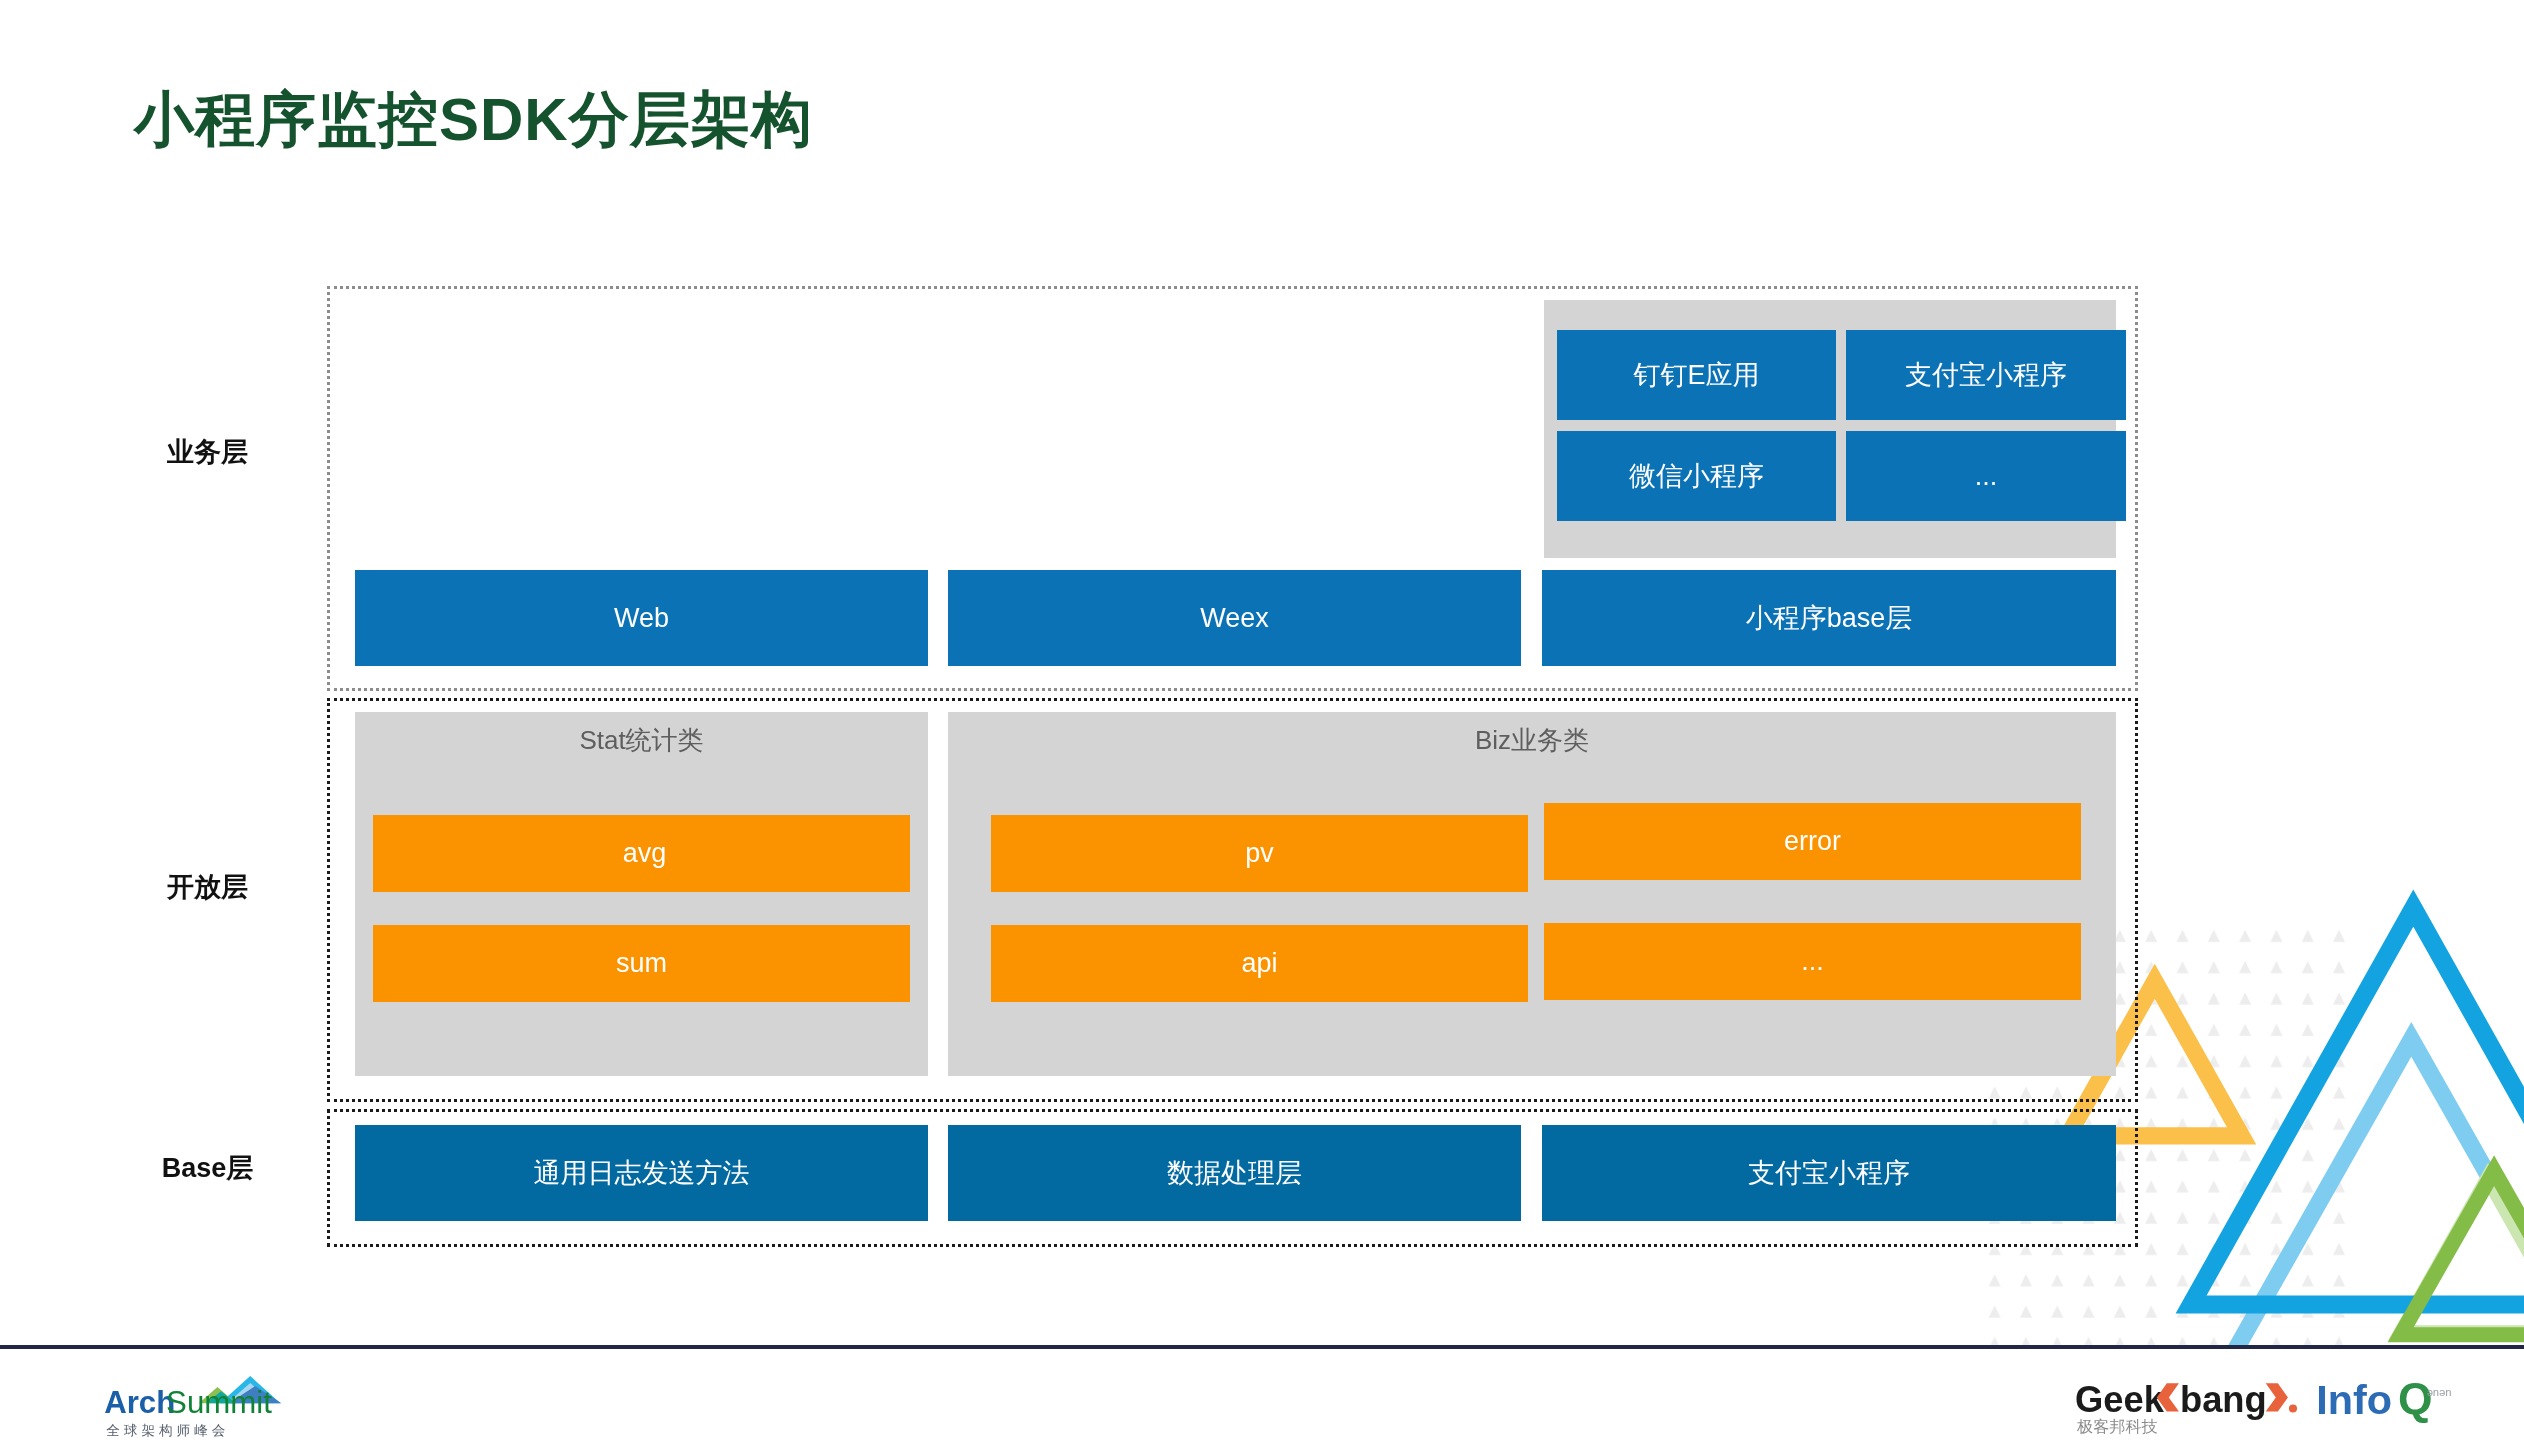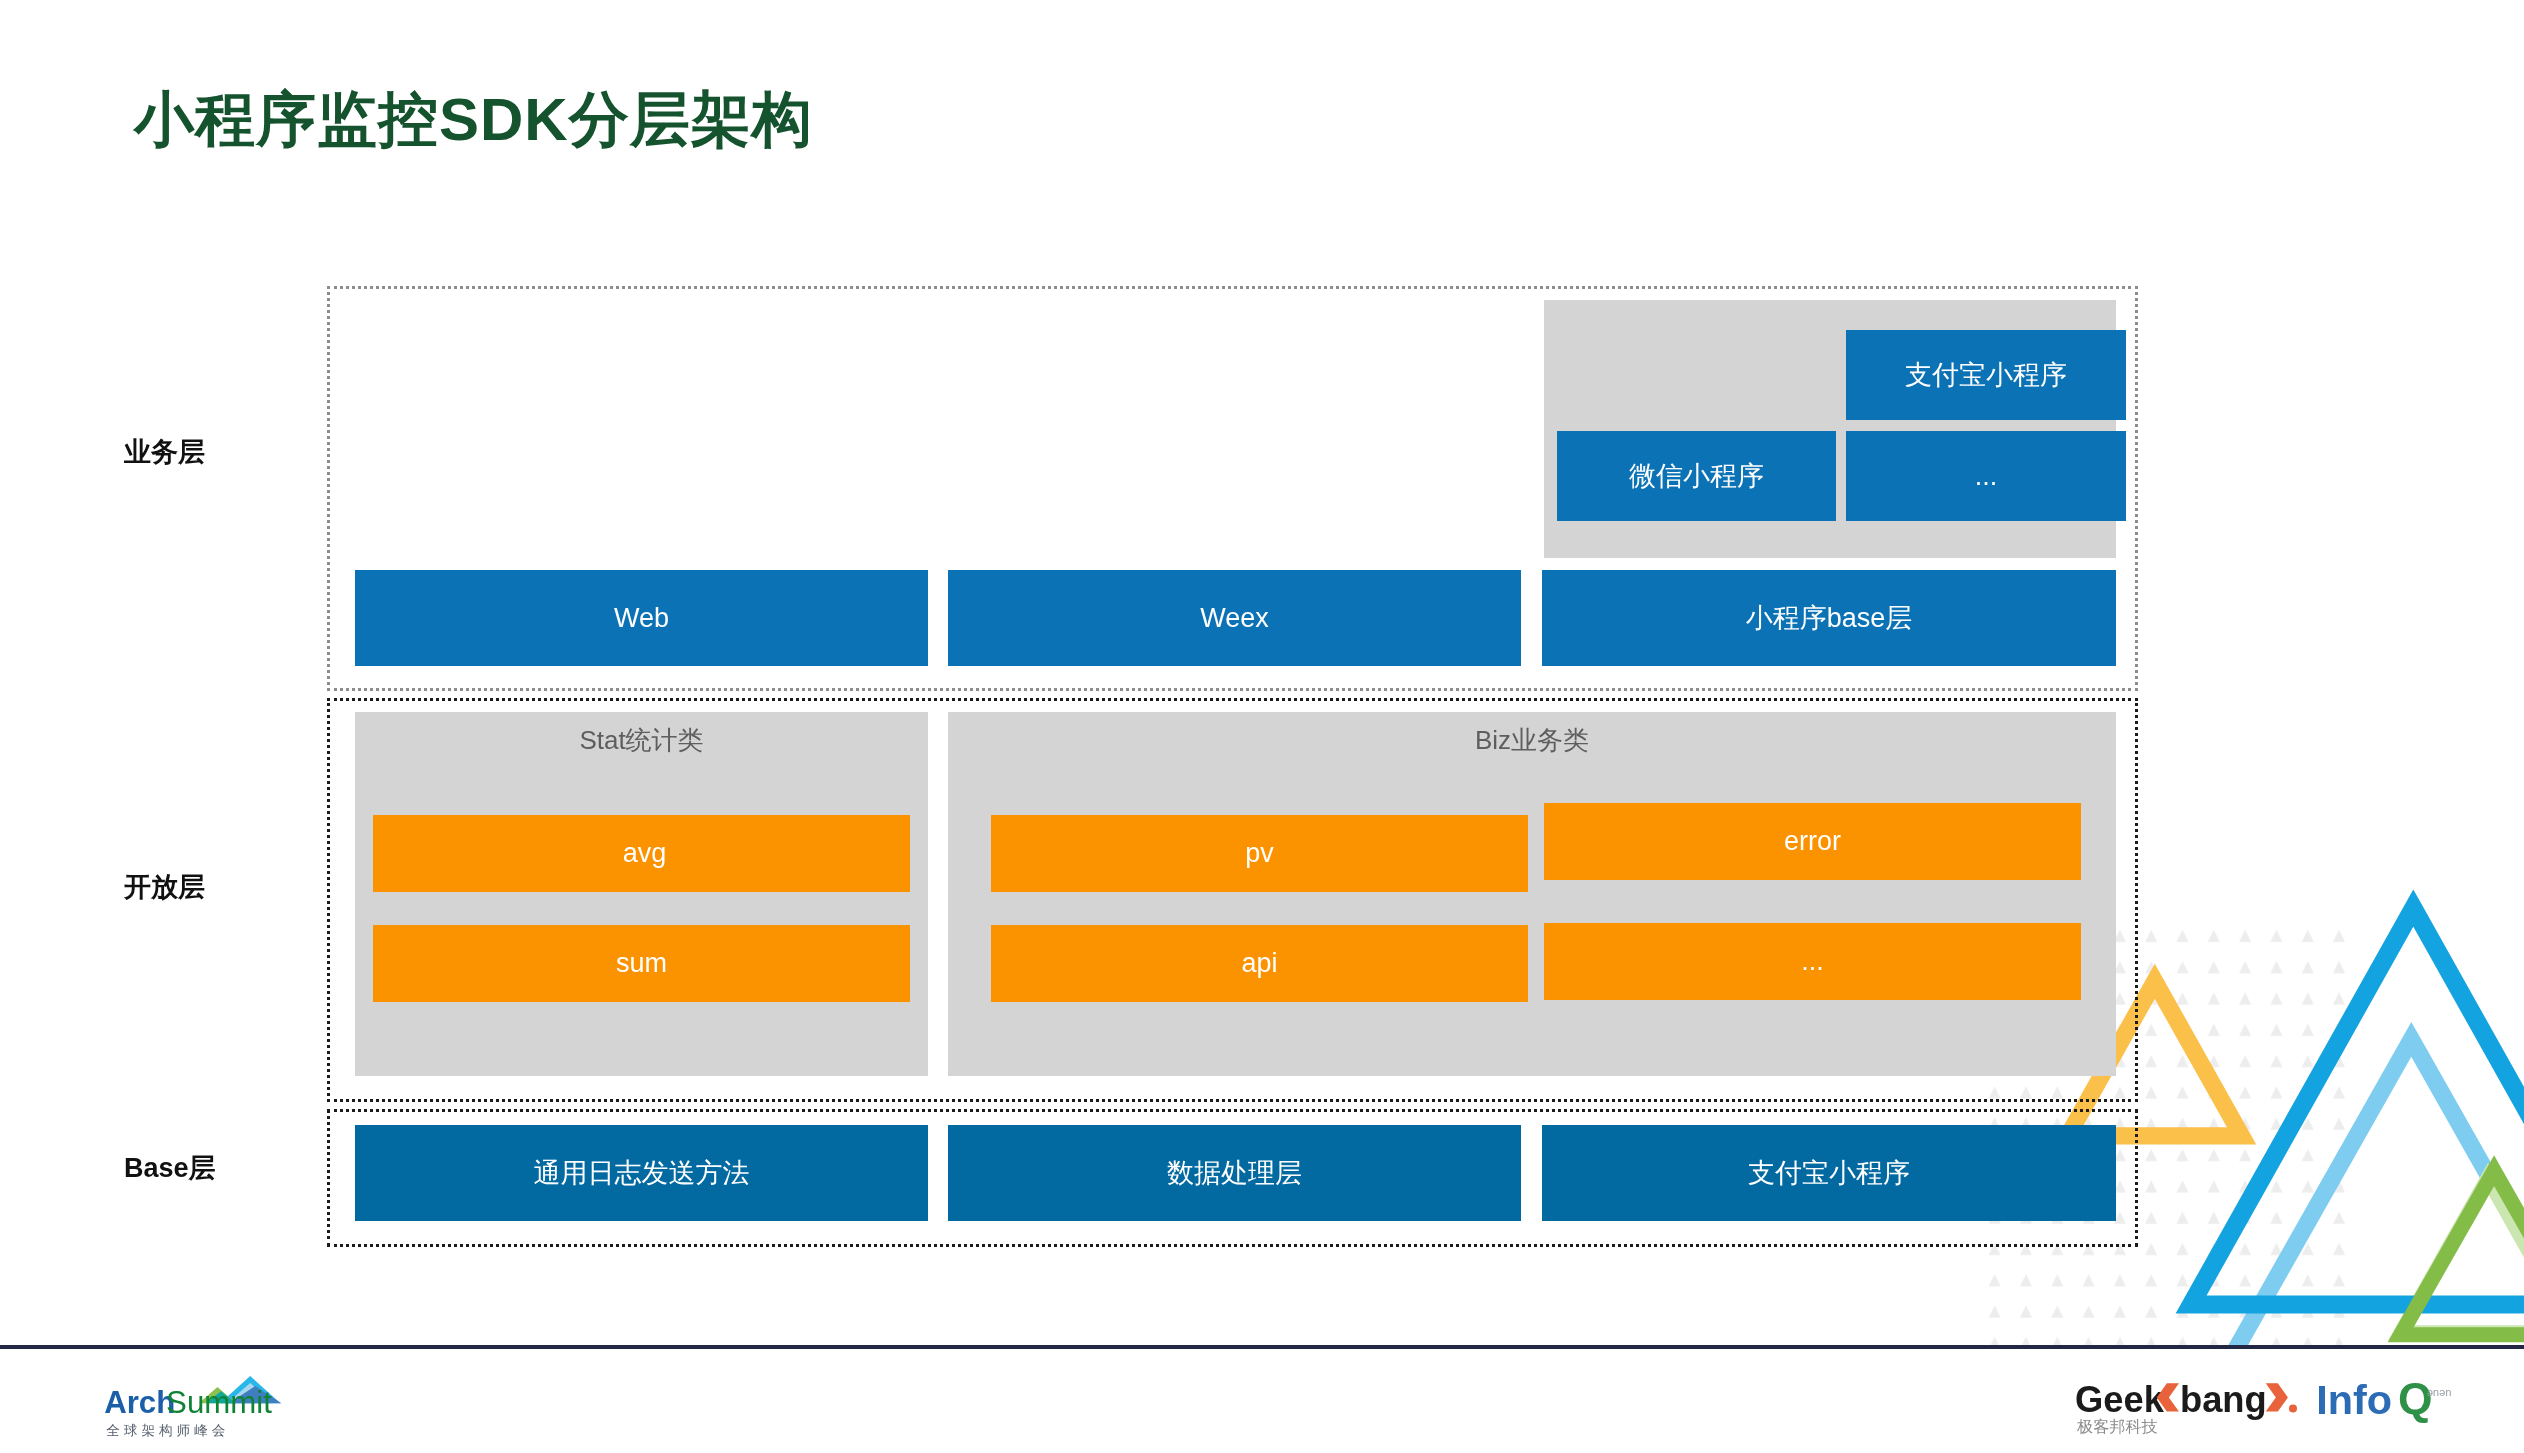--- a/index.html
+++ b/index.html
@@ -18,21 +18,21 @@
 
   
   .page-title{
     position:absolute;left:134px;top:87px;
     font-size:60px;font-weight:bold;letter-spacing:1px;
     color:#14532d;line-height:1.1;white-space:nowrap;
   }
 
   
   .layer-label{
-    position:absolute;left:124px;width:167px;
+    position:absolute;left:124px;width:167px;text-align:center;
     font-size:27px;font-weight:bold;color:#111111;white-space:nowrap;
   }
   #lbl-biz{top:434px;}
   #lbl-open{top:869px;}
   #lbl-base{top:1150px;}
 
   
   .dotted{
     position:absolute;
     border:3.5px dotted #8c8c8c;
@@ -118,20 +118,21 @@
 
   <div class="page-title">小程序监控SDK分层架构</div>
 
   <div class="layer-label" id="lbl-biz">业务层</div>
   <div class="layer-label" id="lbl-open">开放层</div>
   <div class="layer-label" id="lbl-base">Base层</div>
 
   <div class="dotted" id="box-biz"></div>
 
   <div class="cell grey" id="biz-panel"></div>
+  <div class="cell blue" id="biz-t0">钉钉E应用</div>
   <div class="cell blue" id="biz-t1">支付宝小程序</div>
   <div class="cell blue" id="biz-t2">微信小程序</div>
   <div class="cell blue" id="biz-t3">...</div>
 
   <div class="cell blue" id="plat-0">Web</div>
   <div class="cell blue" id="plat-1">Weex</div>
   <div class="cell blue" id="plat-2">小程序base层</div>
 
   <div class="dotted" id="box-open"></div>
 

